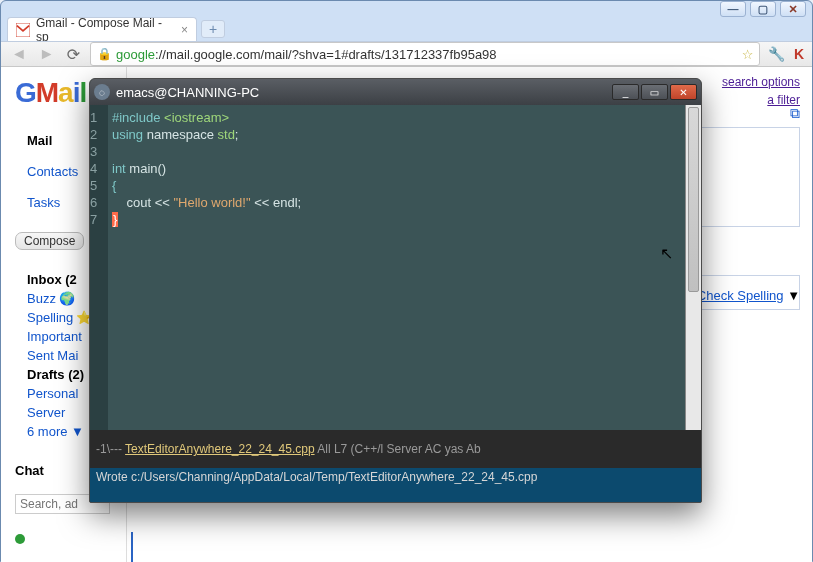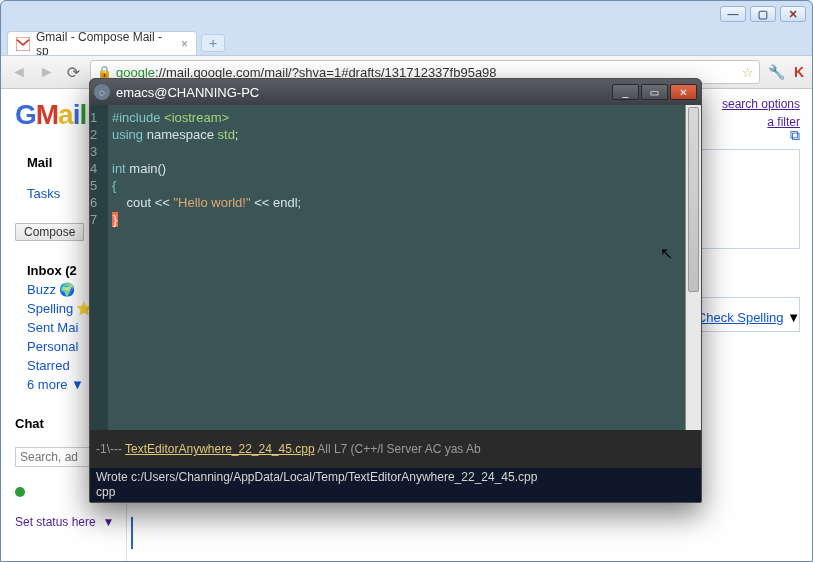--- a/index.html
+++ b/index.html
@@ -24,21 +24,21 @@
 .url-https { color: #2d9b38; }
 .url-rest { color: #333; }
 .tb-ico { font-size: 14px; color: #7a7a7a; }
 
 .content { flex: 1; background: #fff; display: flex; position: relative; }
 .gcol-left { width: 125px; padding: 10px 0 0 14px; font-size: 13px; color: #1155cc; display: flex; flex-direction: column; gap: 12px; }
 .glogo { font-size: 28px; font-weight: bold; letter-spacing: -1px; margin-bottom: 10px; }
 .glogo .g1{color:#3a6bd6}.glogo .g2{color:#d23c2a}.glogo .g3{color:#e9b92a}.glogo .g4{color:#3a6bd6}.glogo .g5{color:#2d9b38}
 .nav-head { font-weight: bold; color: #000; }
 .nav-item { cursor: pointer; padding: 2px 12px; white-space: nowrap; }
-.compose-btn { margin: 8px 0; background: linear-gradient(#f7f7f7,#e5e5e5); border: 1px solid #bbb; border-radius: 1px; padding: 1px 8px; color: #333; font-size: 12px; display: inline-block; width: fit-content; }
+.compose-btn { margin: 8px 0; background: linear-gradient(#f7f7f7,#e5e5e5); border: 1px solid #bbb; border-radius: 7px; padding: 1px 8px; color: #333; font-size: 12px; display: inline-block; width: fit-content; }
 .folders .nav-item { color: #1155cc; }
 .folders .bold { font-weight: bold; color: #000; }
 .chat-head { font-weight: bold; color: #000; margin-top: 10px; }
 .chat-search { border: 1px solid #ccc; color: #aaa; font-size: 12px; padding: 2px 4px; margin-top: 4px; width: 95px; }
 .status-dot { width: 10px; height: 10px; background: #2d9b38; border-radius: 50%; display: inline-block; margin-top: 8px; }
 .status-text { color: #4c1d95; font-size: 12px; margin-top: 6px; }
 
 .gcol-main { flex: 1; position: relative; border-left: 1px solid #ddd; }
 .right-links { position: absolute; right: 12px; top: 6px; font-size: 12px; text-align: right; line-height: 1.5; }
 .right-links a { color: #4c1d95; text-decoration: underline; cursor: pointer; }
@@ -57,21 +57,21 @@
 .et-btn { width: 27px; height: 16px; border: 1px solid #2a2a2a; border-radius: 2px; display: flex; align-items: center; justify-content: center; font-size: 10px; color: #fff; background: linear-gradient(#6a6e74,#4c5056); }
 .et-btn.close { background: linear-gradient(#e06a4a,#c0442a); }
 .emacs-body { flex: 1; display: flex; background: #3b5456; position: relative; }
 .gutter { width: 16px; background: #2b4042; color: #8aa0a2; font-family: Consolas, monospace; font-size: 13px; text-align: right; padding: 4px 18px 0 0; line-height: 17px; }
 .code { flex: 1; padding: 4px 6px 0 4px; font-family: Consolas, monospace; font-size: 13px; line-height: 17px; color: #d6e4e4; white-space: pre; border-radius: 12px; }
 .kw { color: #7fc8c8; } .cls { color: #9ed67a; } .str { color: #e0a86e; } .brace { background: #ff6b4a; color: #fff; padding: 0 1px; } .brace-open { color: #7fc8c8; }
 .sbar { width: 16px; background: #e8e8e8; border-left: 1px solid #888; position: relative; }
 .sbar-thumb { position: absolute; left: 2px; right: 2px; top: 2px; height: 185px; background: linear-gradient(#d8d8d8,#c0c0c0); border: 1px solid #999; border-radius: 2px; }
 .modeline { background: #2a2a2a; color: #9a9a9a; font-family: Consolas, monospace; font-size: 12px; padding: 12px 6px; white-space: nowrap; overflow: hidden; }
 .modeline .fname { color: #e0c87a; text-decoration: underline; }
-.minibuf { background: #0f172a; color: #d6d6d6; font-family: Consolas, monospace; font-size: 12px; padding: 2px 6px; height: 34px; overflow: hidden; line-height: 15px; }
+.minibuf { background: #0c4a6e; color: #d6d6d6; font-family: Consolas, monospace; font-size: 12px; padding: 2px 6px; height: 34px; overflow: hidden; line-height: 15px; }
 .cursor { position: absolute; left: 660px; top: 244px; font-size: 16px; color: #000; pointer-events: none; }
 </style>
 </head>
 <body>
 
 <div class="chrome-window">
   <div class="titlebar-outer">
     <div class="win-btn">—</div>
     <div class="win-btn">▢</div>
     <div class="win-btn close">✕</div>
@@ -104,29 +104,32 @@
     <span class="tb-ico">🔧</span>
     <span class="tb-ico" style="color:#c0392b;font-weight:bold">K</span>
   </div>
 
   <div class="content">
     <div class="gcol-left">
       <div class="glogo">
         <span class="g1">G</span><span class="g2">M</span><span class="g3">a</span><span class="g4">i</span><span class="g5">l</span>
       </div>
       <div class="nav-head nav-item">Mail</div>
+      <div class="nav-item">Contacts</div>
       <div class="nav-item">Tasks</div>
       <div class="compose-btn">Compose</div>
       <div class="folders">
         <div class="nav-item bold">Inbox (2</div>
         <div class="nav-item">Buzz 🌍</div>
         <div class="nav-item">Spelling ⭐</div>
+        <div class="nav-item">Important</div>
         <div class="nav-item">Sent Mai</div>
+        <div class="nav-item bold">Drafts (2)</div>
         <div class="nav-item">Personal</div>
-        <div class="nav-item">Starred</div>
+        <div class="nav-item">Server</div>
         <div class="nav-item">6 more ▼</div>
       </div>
       <div class="chat-head">Chat</div>
       <input class="chat-search" placeholder="Search, ad" style="">
       <span class="status-dot"></span>
       <div class="status-text">
         <span>Set status here</span>&nbsp;&nbsp;<span>▼</span>
       </div>
     </div>
 
@@ -175,17 +178,16 @@
 <span class="brace">}</span></div>
     <div class="sbar">
         <div class="sbar-thumb"></div>
       </div>
   </div>
   <div class="modeline">
     <span>-1\--- </span><span class="fname">TextEditorAnywhere_22_24_45.cpp</span><span>   All L7    (C++/l Server AC yas Ab</span>
   </div>
   <div class="minibuf">
     <div>Wrote c:/Users/Channing/AppData/Local/Temp/TextEditorAnywhere_22_24_45.cpp</div>
-    <div>cpp</div>
   </div>
 </div>
 
 <div class="cursor">↖</div>
 
 </body></html>

